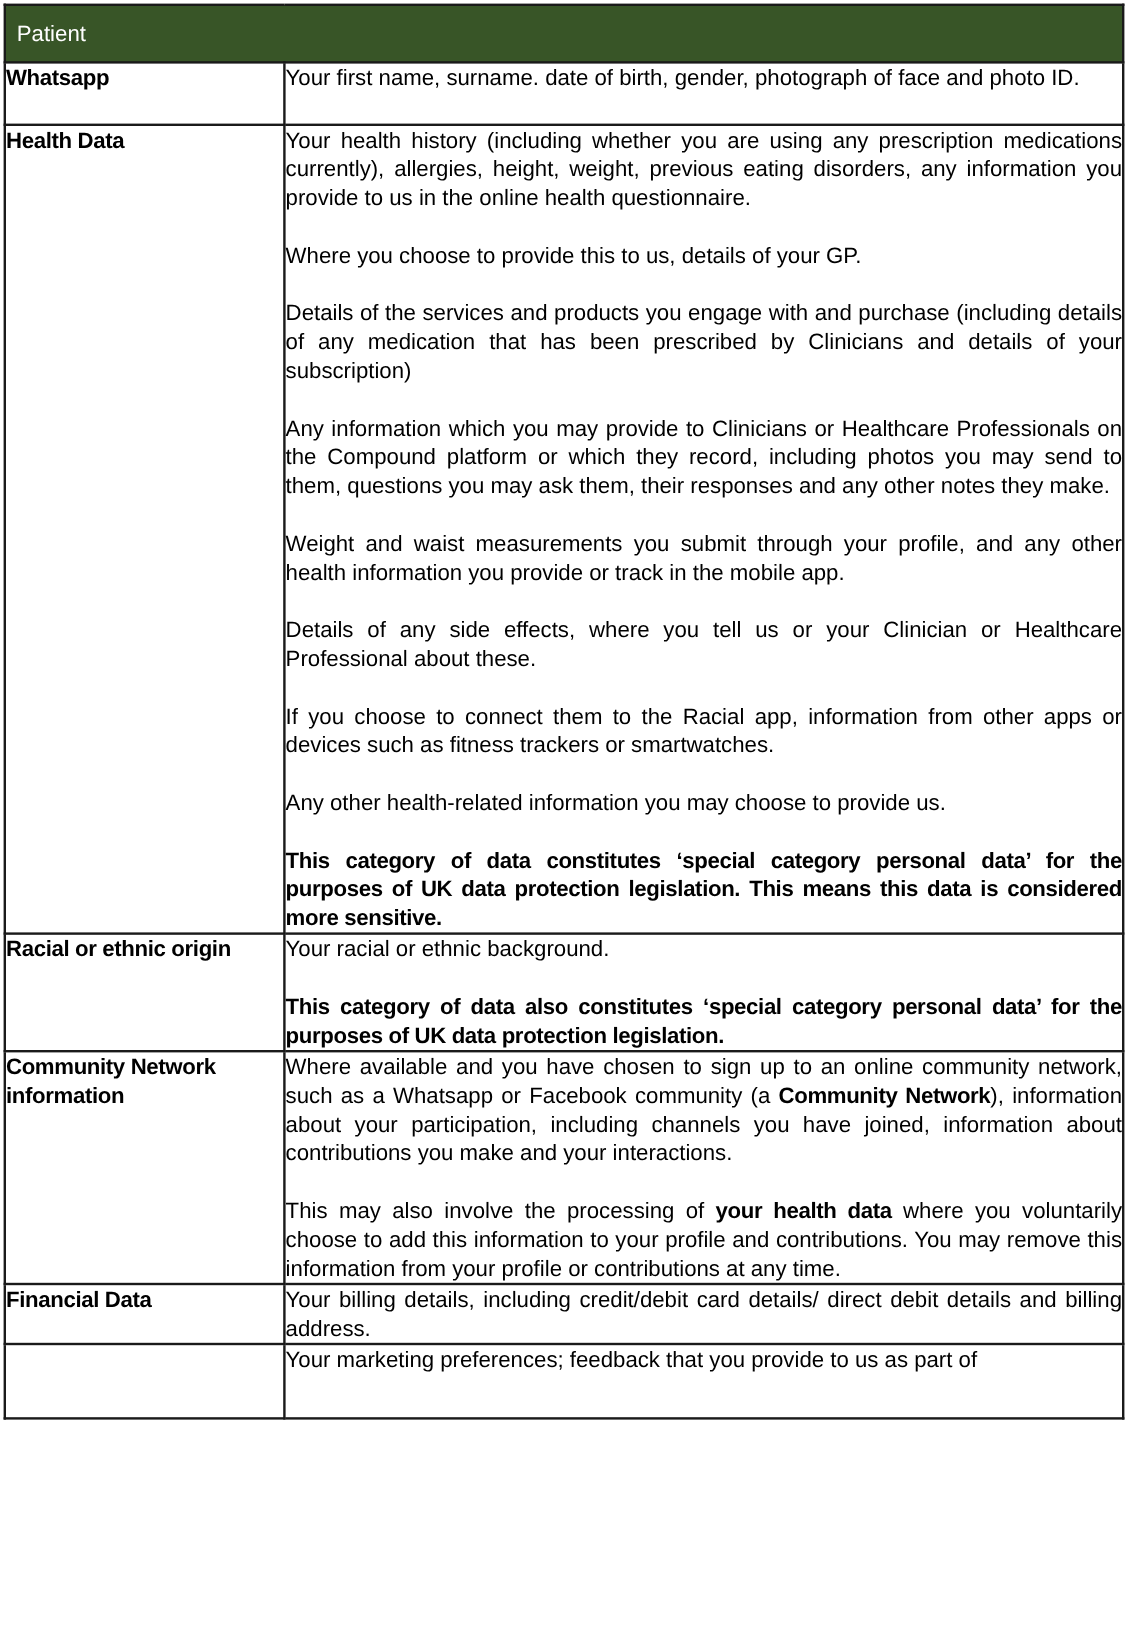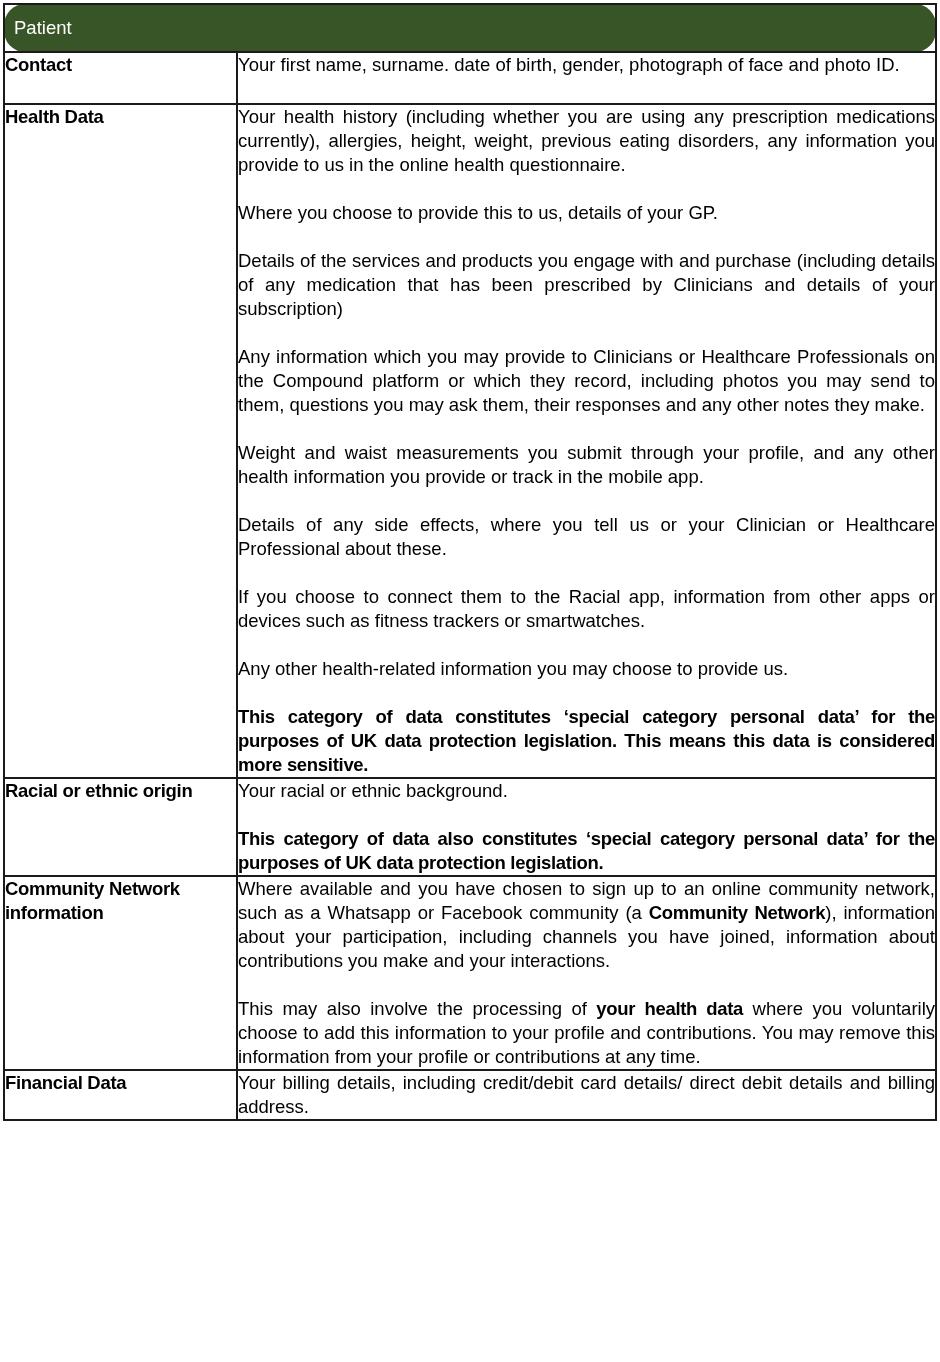--- a/index.html
+++ b/index.html
@@ -10,21 +10,20 @@
     font-family: "Liberation Sans", sans-serif; color: #000;
     font-size: 18.5px; line-height: 24px;
   }
   .table td, .table th {
     border: 2px solid #1a1a1a; vertical-align: top; padding: 0;
   }
   .hdr th {
     background: #385527; color: #ffffff; text-align: left; font-weight: 500;
     height: 46px; padding: 0 0 0 9px; vertical-align: middle;
     font-size: 18.5px;
-    border-radius: 21px;
   }
   .col-left { width: 233px; }
   .label { padding: 10px 8px 8px 9px; font-weight: bold; letter-spacing: -0.3px; }
   .desc { padding: 10px 10px 9px 9px; text-align: justify; margin-left: 34px; }
   .desc p { margin: 0 0 24px 0; }
   .desc p:last-child { margin-bottom: 0; }
   .b { font-weight: bold; letter-spacing: -0.3px; }
   .row-identity td { height: 50px; }
   .row-contact td { height: 26px; }
   .row-last td { height: 60px; }
@@ -38,21 +37,21 @@
     <col>
   </colgroup>
   <thead>
     <tr class="hdr">
       <th colspan="2">Patient</th>
     </tr>
   </thead>
   <tbody>
 
     <tr class="row-identity">
-      <td class="label">Contact</td>
+      <td class="label">Whatsapp</td>
       <td class="desc">
         <p>Your first name, surname. date of birth, gender, photograph of face and photo ID.</p>
       </td>
     </tr>
 
 
     <tr>
       <td class="label">Health Data</td>
       <td class="desc">
         <p>Your health history (including whether you are using any prescription medications currently), allergies, height, weight, previous eating disorders, any information you provide to us in the online health questionnaire.</p>
@@ -83,14 +82,20 @@
       </td>
     </tr>
 
     <tr>
       <td class="label">Financial Data</td>
       <td class="desc">
         <p>Your billing details, including credit/debit card details/ direct debit details and billing address.</p>
       </td>
     </tr>
 
+    <tr class="row-last">
+      <td class="label"></td>
+      <td class="desc">
+        <p>Your marketing preferences; feedback that you provide to us as part of</p>
+      </td>
+    </tr>
   </tbody>
 </table>
 
 </body></html>

